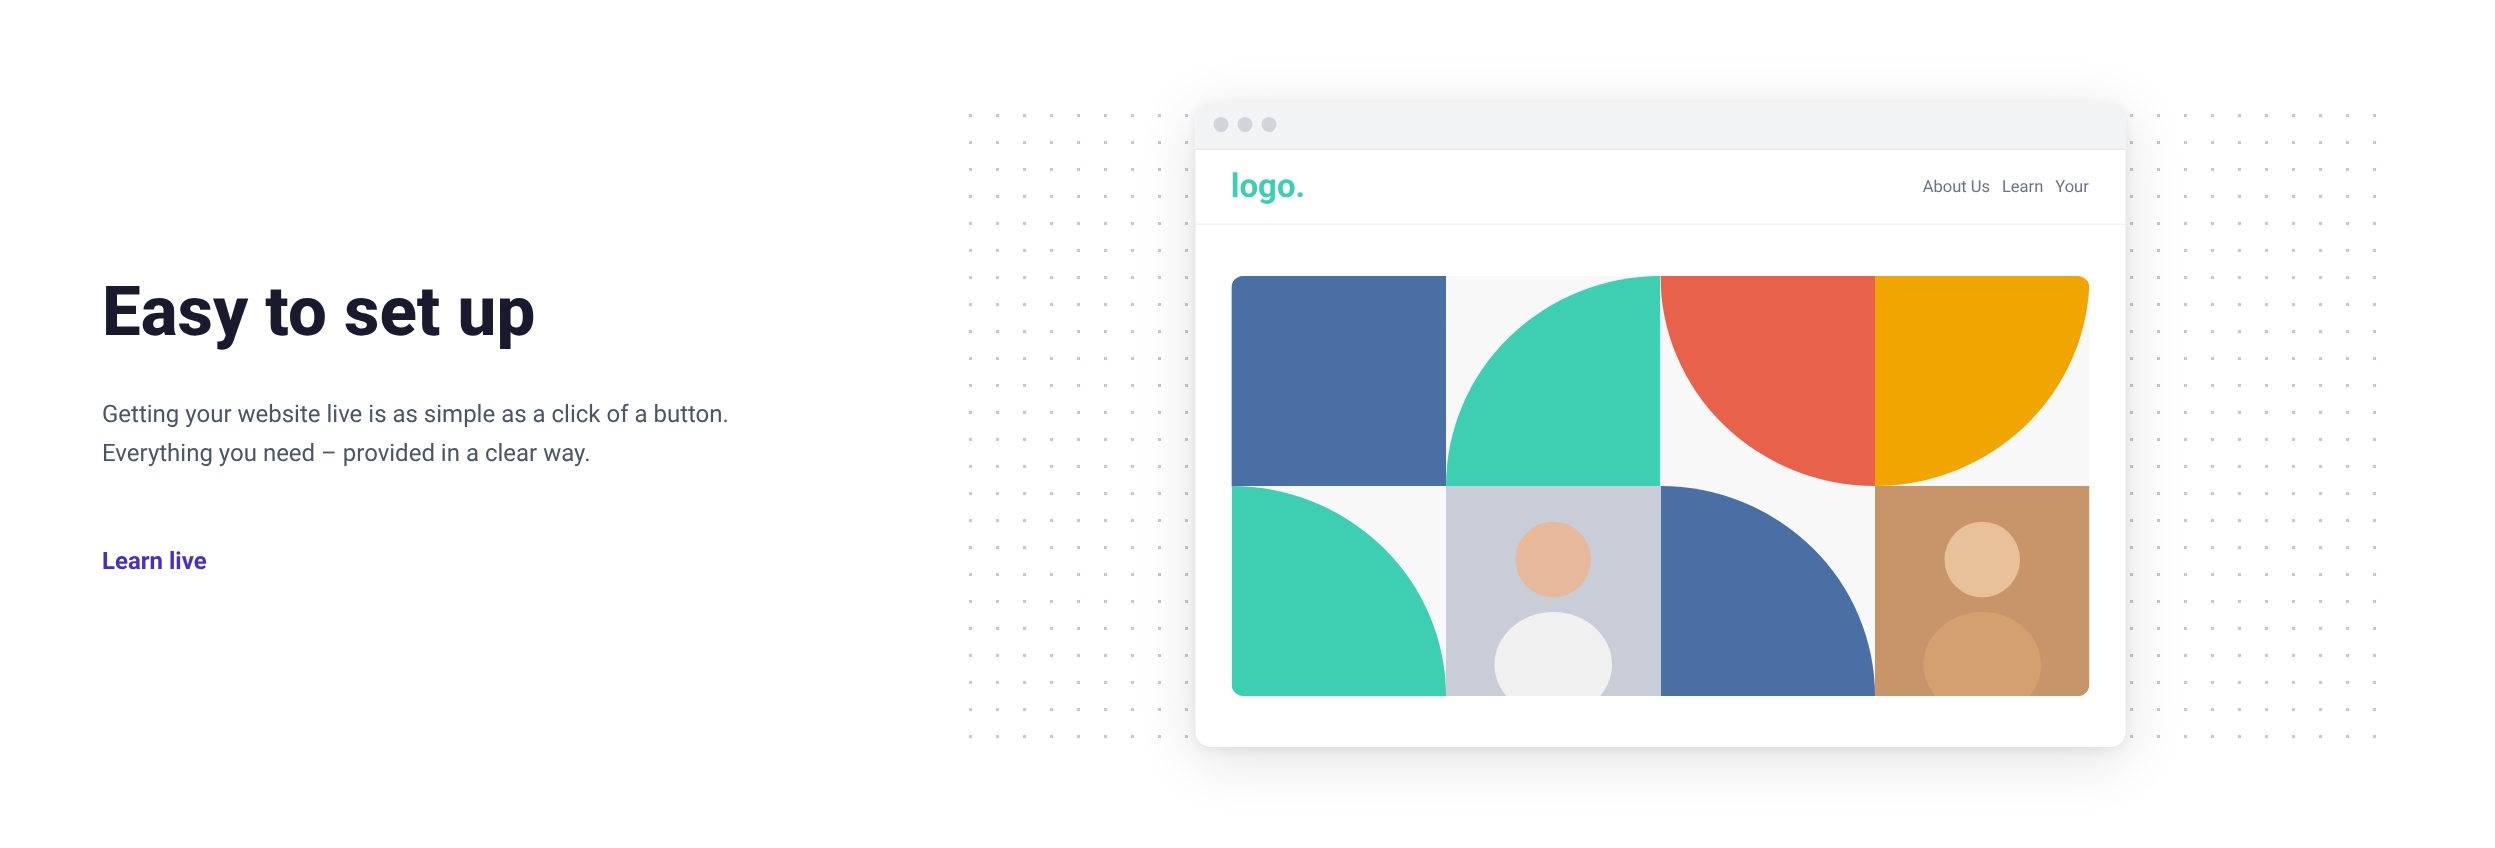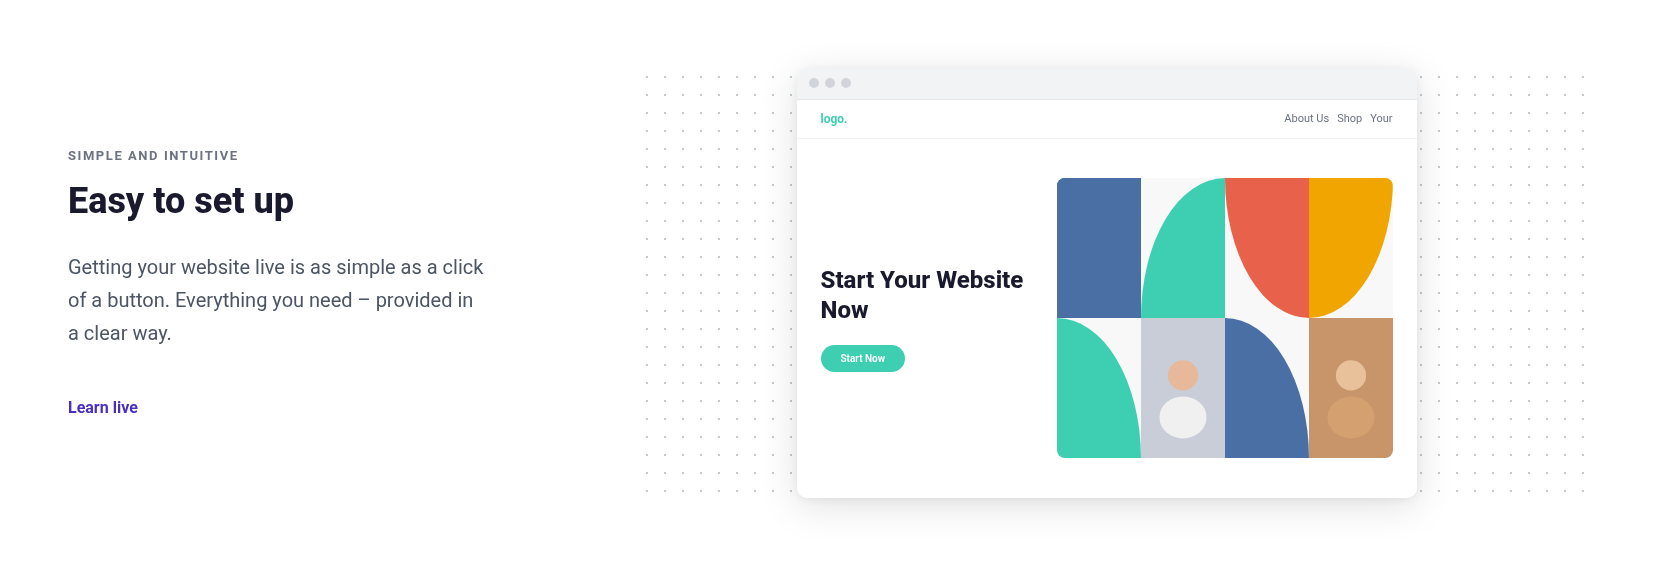--- a/index.html
+++ b/index.html
@@ -30,29 +30,29 @@
     .eyebrow {
       font-size: 13px;
       font-weight: 700;
       letter-spacing: 0.12em;
       color: #6b7280;
       text-transform: uppercase;
       margin-bottom: 18px;
     }
 
     .headline {
-      font-size: 36px;
+      font-size: 46px;
       font-weight: 800;
       color: #1a1a2e;
       line-height: 1.15;
       margin-bottom: 28px;
     }
 
     .body-text {
-      font-size: 20px;
+      font-size: 16px;
       color: #4b5563;
       line-height: 1.65;
       margin-bottom: 48px;
       max-width: 420px;
     }
 
     .learn-more-link {
       font-size: 16px;
       font-weight: 700;
       color: #4a2fbf;
@@ -120,21 +120,21 @@
     
     .fake-nav {
       display: flex;
       align-items: center;
       justify-content: space-between;
       padding: 12px 24px;
       border-bottom: 1px solid #f0f0f0;
     }
 
     .fake-logo {
-      font-size: 12px;
+      font-size: 22px;
       font-weight: 700;
       color: #3ecfb2;
     }
 
     .fake-nav-links {
       display: flex;
       gap: 8px;
       font-size: 11px;
       color: #6b7280;
     }
@@ -245,21 +245,20 @@
       border-radius: 0 100% 0 0;
     }
   </style>
 </head>
 <body>
 
 <div class="page-wrapper">
 
   <div class="left-content">
 
-    <p class="eyebrow">SIMPLE AND INTUITIVE</p>
 
     <h1 class="headline">Easy to set up</h1>
 
     <p class="body-text">Getting your website live is as simple as a click of a button. Everything you need – provided in a clear way.</p>
 
     <a class="learn-more-link" href="#">Learn live</a>
 
   </div>
 
   <div class="right-content">
@@ -273,31 +272,27 @@
         <div class="browser-dot"></div>
         <div class="browser-dot"></div>
       </div>
 
       <div class="browser-content">
 
         <div class="fake-nav">
           <div class="fake-logo">logo.</div>
           <div class="fake-nav-links">
             <span>About Us</span>
-            <span>Shop</span>
+            <span>Learn</span>
             <span>Your</span>
           </div>
         </div>
 
         <div class="fake-body">
 
-          <div class="fake-left">
-            <div class="fake-heading">Start Your Website Now</div>
-            <div class="fake-cta-btn">Start Now</div>
-          </div>
 
           <div class="fake-right">
 
             <div class="mosaic-cell cell-1">
               <div class="shape"></div>
             </div>
 
             <div class="mosaic-cell cell-2">
               <div class="shape"></div>
             </div>

